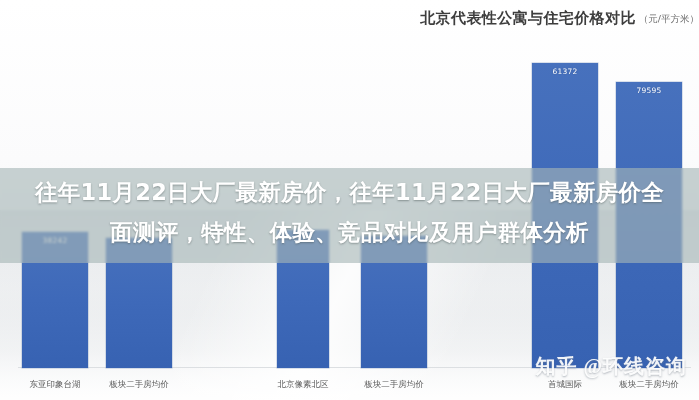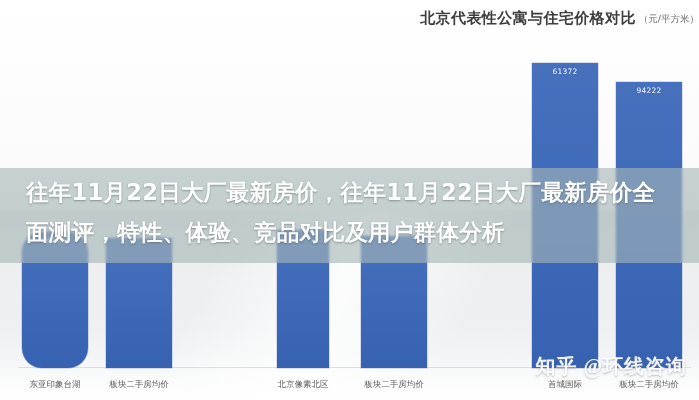--- a/index.html
+++ b/index.html
@@ -62,20 +62,21 @@
 
   
   .overlay{
     position:absolute;left:0;right:0;top:168px;height:95px;
     background:rgba(166,182,182,.62);
     backdrop-filter:blur(1px);
   }
   .overlay-text{
     position:absolute;left:0;right:0;top:172px;
     padding:0 26px;box-sizing:border-box;
+    text-align:center;
     color:#ffffff;font-weight:bold;font-size:22.5px;line-height:40px;
     letter-spacing:.3px;
     text-shadow:0 1px 2px rgba(60,70,70,.45);
   }
 
   
   .watermark{
     position:absolute;right:12px;bottom:20px;
     color:rgba(255,255,255,.92);
     font-size:20px;font-weight:bold;letter-spacing:1px;
@@ -91,21 +92,21 @@
 
   <div class="sheen"></div>
 
   <div class="chart-title">
     <span class="t-main">北京代表性公寓与住宅价格对比</span><span class="t-unit">（元/平方米）</span>
   </div>
 
   <div class="plot">
     <div class="baseline"></div>
 
-    <div class="bar" style="left:4px;width:66px;height:136px;border-radius:20px;">
+    <div class="bar" style="left:4px;width:66px;height:136px;">
       <span class="val">38242</span>
       <span class="xlabel">东亚印象台湖</span>
     </div>
 
     <div class="bar" style="left:88px;width:66px;height:130px;">
       <span class="val"></span>
       <span class="xlabel">板块二手房均价</span>
     </div>
 
     <div class="bar" style="left:259px;width:52px;height:138px;">
@@ -117,21 +118,21 @@
       <span class="val"></span>
       <span class="xlabel">板块二手房均价</span>
     </div>
 
     <div class="bar" style="left:514px;width:66px;height:305px;">
       <span class="val">61372</span>
       <span class="xlabel">首城国际</span>
     </div>
 
     <div class="bar" style="left:598px;width:66px;height:286px;">
-      <span class="val">94222</span>
+      <span class="val">79595</span>
       <span class="xlabel">板块二手房均价</span>
     </div>
   </div>
 
   <div class="overlay"></div>
   <div class="overlay-text">往年11月22日大厂最新房价，往年11月22日大厂最新房价全面测评，特性、体验、竞品对比及用户群体分析</div>
 
   <div class="watermark">知乎 @环线咨询</div>
 
 </div>

